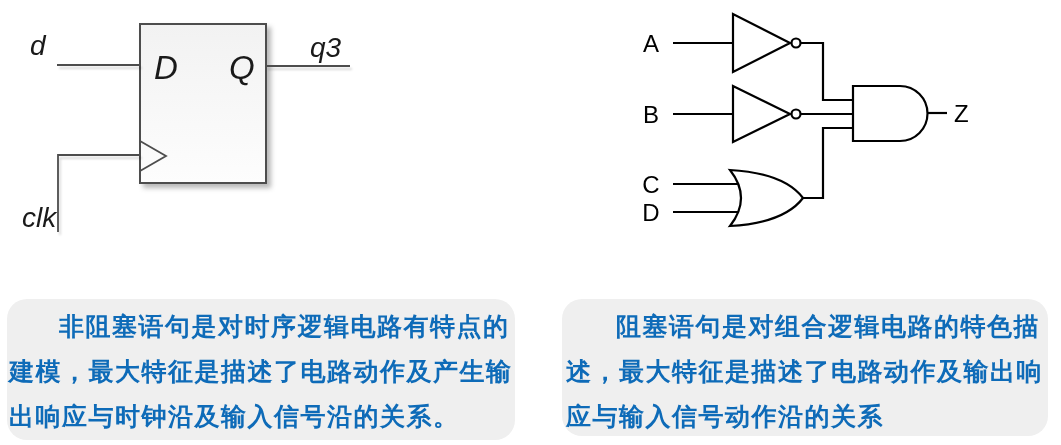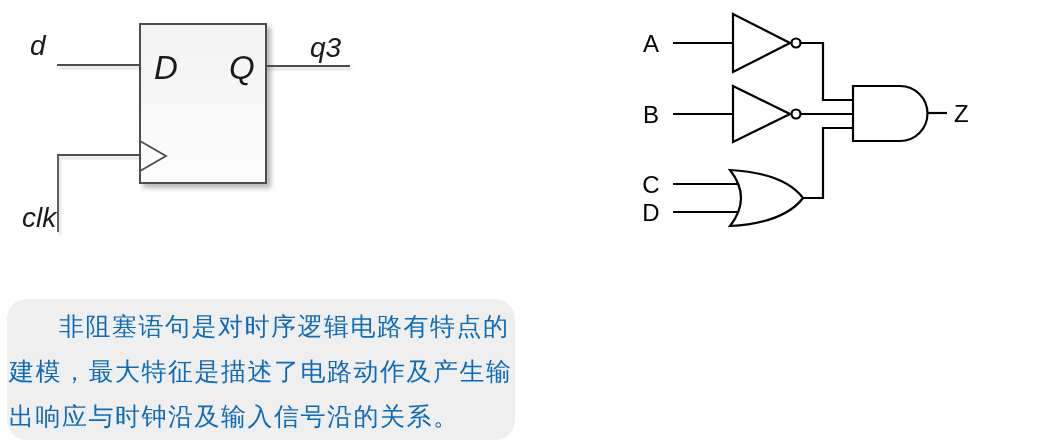--- a/index.html
+++ b/index.html
@@ -35,21 +35,21 @@
   }
   .caption-box.right {
     left: 562px; top: 299px;
     width: 486px; height: 137px;
     padding: 5px 4px 0 4px;
   }
   .caption-text {
     margin: 0;
     font-family: "DejaVu Sans", "Liberation Sans", sans-serif;
     font-size: 25px;
-    font-weight: 400;
+    font-weight: 700;
     letter-spacing: 1.5px;
     line-height: 45px;
     color: #0e6bb8;
     text-indent: 2em;
     word-break: break-all;
     text-align: left;
   }
 
   svg text {
     fill: #1a1a1a;
@@ -139,14 +139,17 @@
     <text class="pin-label" x="51" y="114" text-anchor="middle" dominant-baseline="central">B</text>
     <text class="pin-label" x="51" y="184" text-anchor="middle" dominant-baseline="central">C</text>
     <text class="pin-label" x="51" y="212" text-anchor="middle" dominant-baseline="central">D</text>
     <text class="pin-label" x="354" y="113" dominant-baseline="central">Z</text>
   </svg>
 
   <div class="caption-box left">
     <p class="caption-text">非阻塞语句是对时序逻辑电路有特点的建模，最大特征是描述了电路动作及产生输出响应与时钟沿及输入信号沿的关系。</p>
   </div>
 
+  <div class="caption-box right">
+    <p class="caption-text">阻塞语句是对组合逻辑电路的特色描述，最大特征是描述了电路动作及输出响应与输入信号动作沿的关系</p>
+  </div>
 
 </div>
 
 </body></html>

